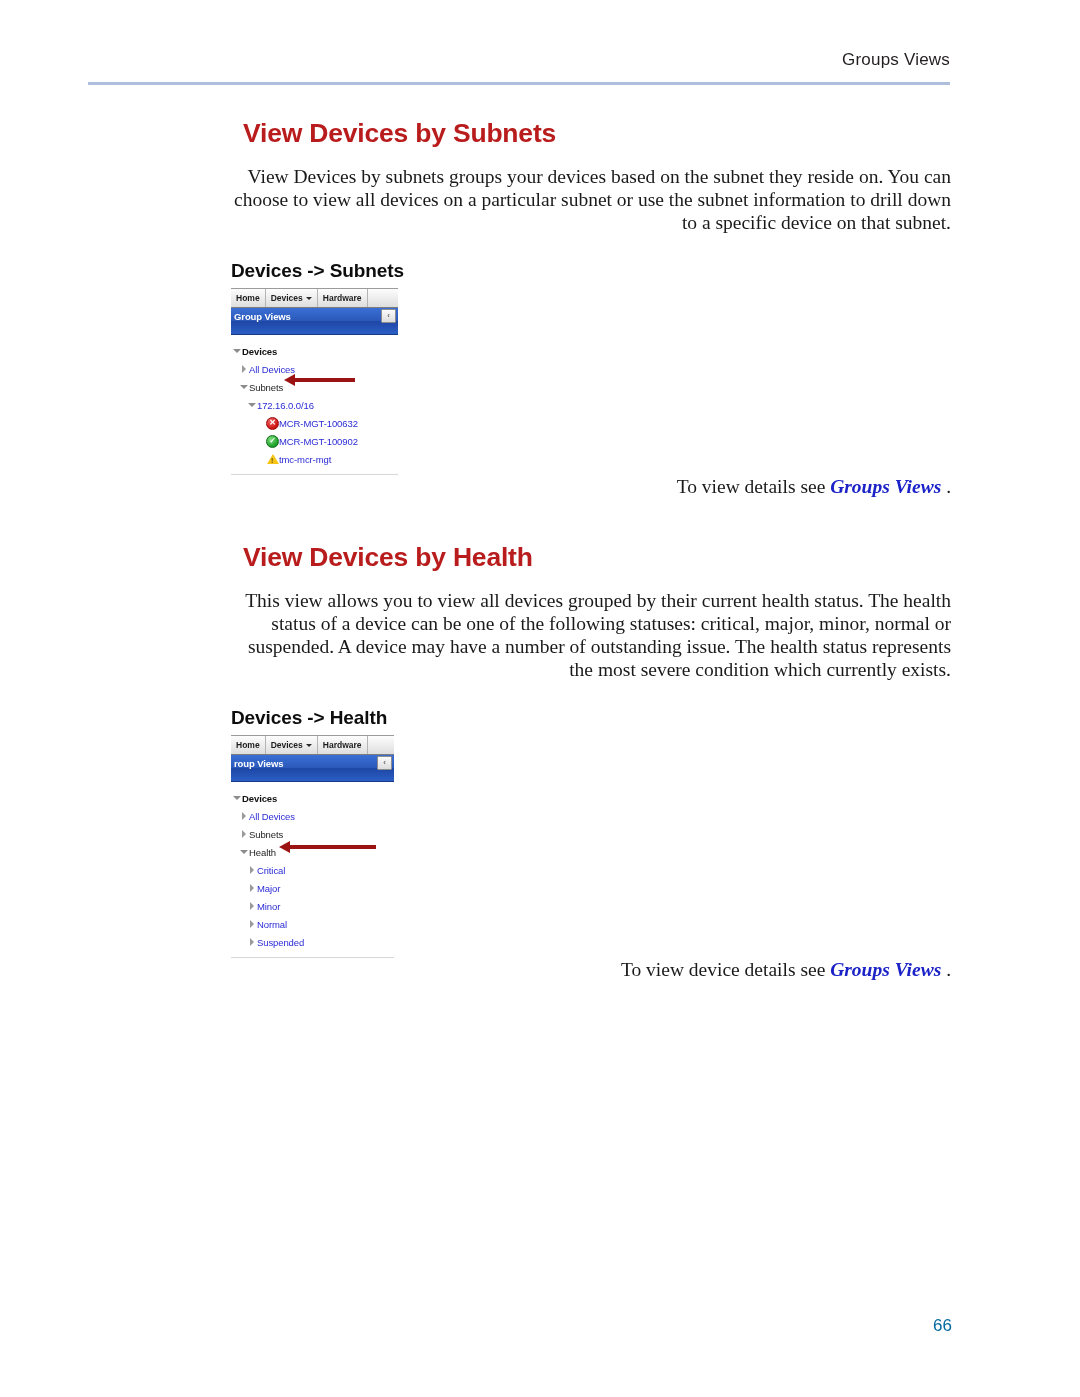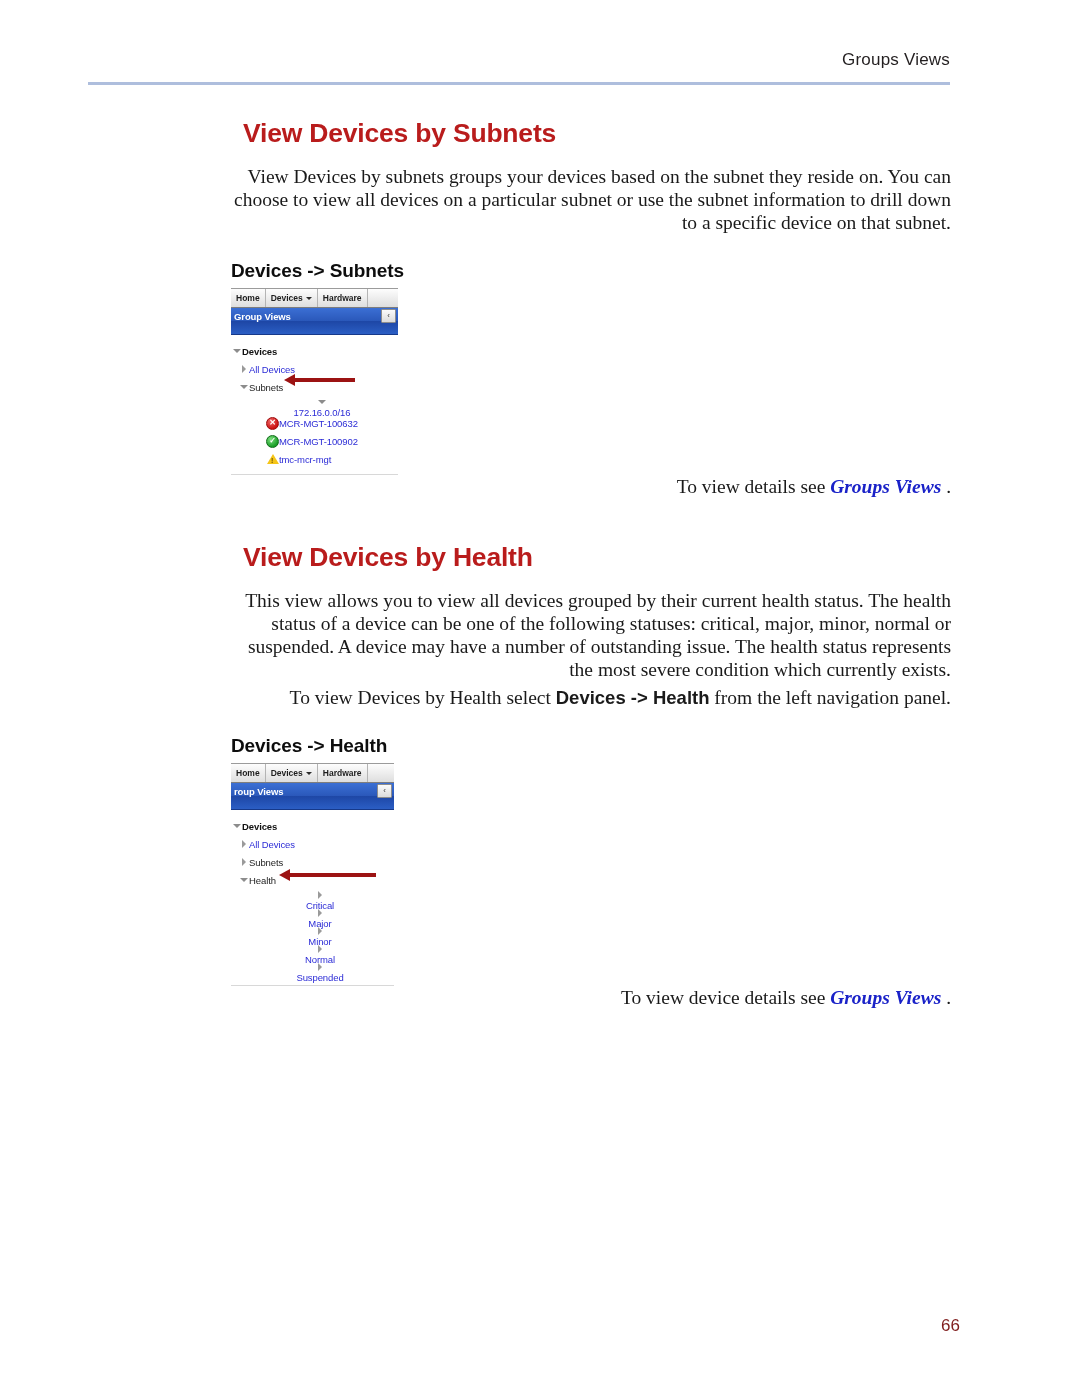--- a/index.html
+++ b/index.html
@@ -188,21 +188,21 @@
   .tlabel {
     font-family: "Liberation Sans", sans-serif;
     font-size: 9.5px;
     letter-spacing: -0.1px;
   }
   .tlabel.root  { font-weight: bold; color: #111111; }
   .tlabel.link  { color: #2b2bd6; }
   .tlabel.plain { color: #232323; }
 
   .ind1 { padding-left: 7px; }
-  .ind2 { padding-left: 15px; flex-direction: column; }
+  .ind2 { padding-left: 15px; }
   .ind3 { padding-left: 24px; }
 
   
   .sicon { width: 13px; flex: 0 0 13px; display:flex; align-items:center; justify-content:center; }
   .dot {
     width: 11px; height: 11px; border-radius: 50%;
     display: flex; align-items: center; justify-content: center;
     font-family: "Liberation Sans", sans-serif;
     font-size: 8px; font-weight: bold; color: #ffffff; line-height: 1;
   }
@@ -246,27 +246,27 @@
   .callout.c2 { left: 48px; top: 107px; }
   .callout.c2 .shaft { width: 86px; }
 
   .shot-wrap { position: relative; }
 
   .caption-line { margin-top: 9px; }
 
   
   .page-number {
     position: absolute;
-    left: 8px;
+    left: 0;
     top: 1316px;
     width: 952px;
     text-align: right;
     font-family: "Liberation Sans", sans-serif;
     font-size: 17px;
-    color: #7f1d1d;
+    color: #0369a1;
   }
 </style>
 </head>
 <body>
 
 <div class="page-header">
   <span class="hdr-text">Groups Views</span>
 </div>
 <div class="header-rule"></div>
 
@@ -354,21 +354,20 @@
       <span class="shaft"></span>
     </div>
   </div>
 
   <p class="body-text caption-line"><span>To view details see </span><span class="xref">Groups Views</span><span> .</span></p>
 
   <h1 class="section-title second">View Devices by Health</h1>
 
   <p class="body-text">This view allows you to view all devices grouped by their current health status. The health status of a device can be one of the following statuses: critical, major, minor, normal or suspended. A device may have a number of outstanding issue. The health status represents the most severe condition which currently exists.</p>
 
-  <p class="body-text"><span>To view Devices by Health select </span><b>Devices -&gt; Health</b><span> from the left navigation panel.</span></p>
 
   <h2 class="fig-title">Devices -&gt; Health</h2>
 
   <div class="shot-wrap">
     <div class="shot health">
 
       <div class="tabbar">
         <div class="tab first">
           <span>Home</span>
         </div>

